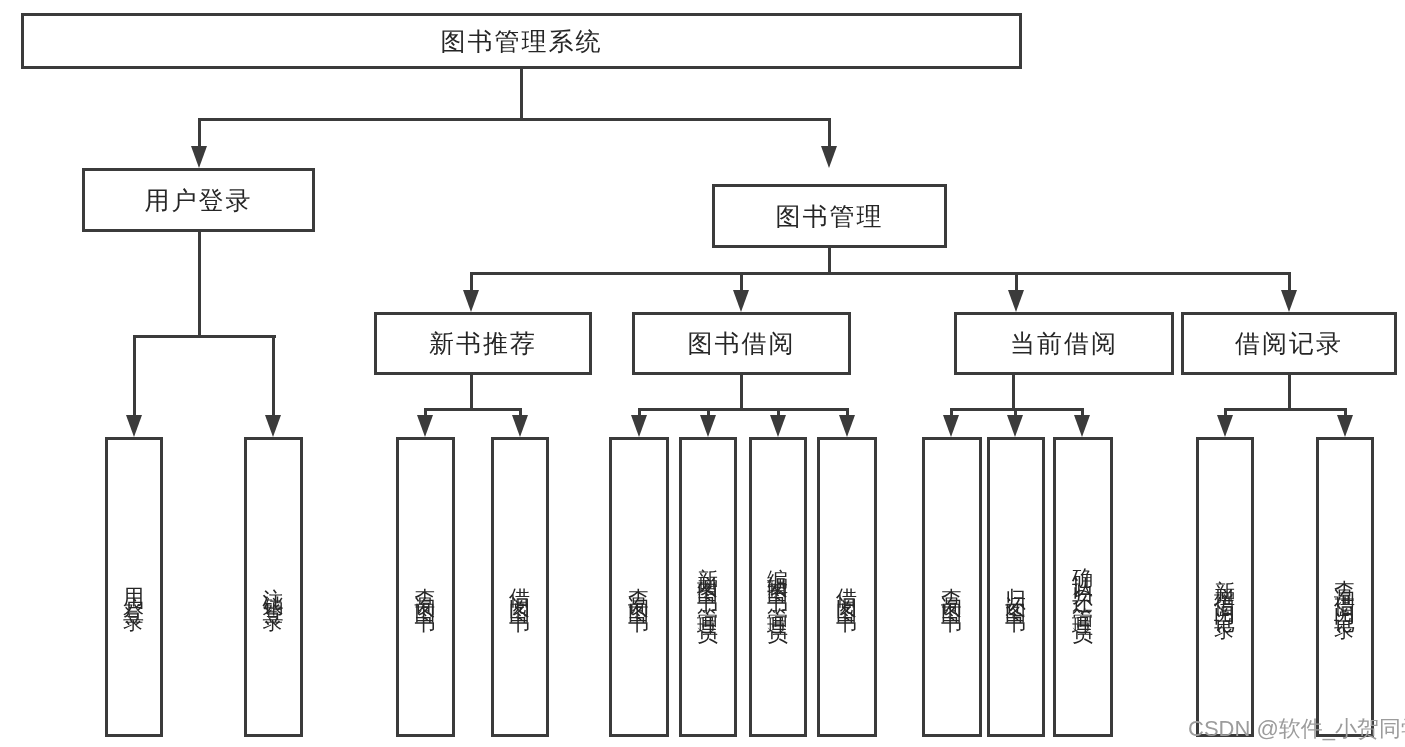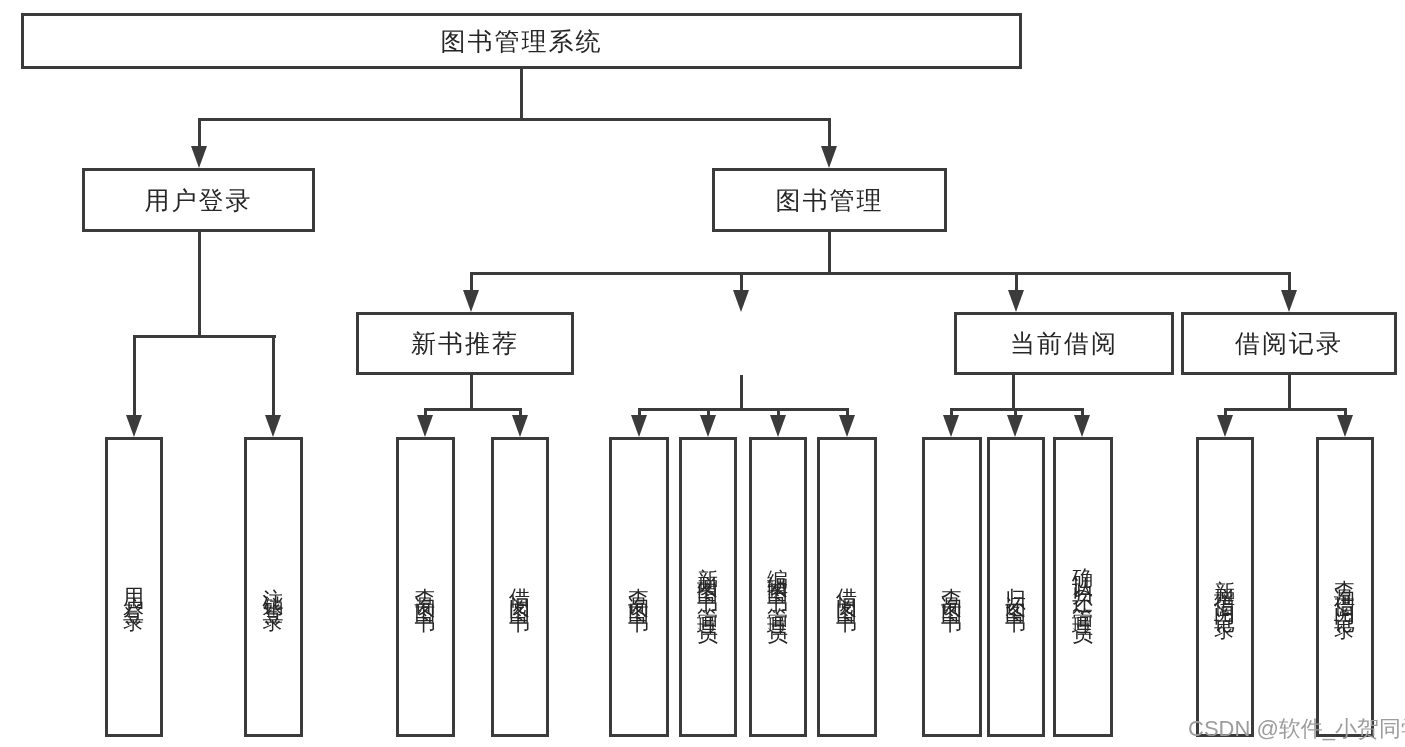--- a/index.html
+++ b/index.html
@@ -53,24 +53,25 @@
 </style>
 </head>
 <body>
 
 <div id="canvas">
 
   <div class="node" style="left:21px; top:13px; width:1001px; height:56px;">图书管理系统</div>
 
   <div class="node" style="left:82px; top:168px; width:233px; height:64px;">用户登录</div>
 
-  <div class="node" style="left:712px; top:168px; width:235px; height:64px;">图书管理</div>
+  <div class="node" style="left:712px; top:184px; width:235px; height:64px;">图书管理</div>
 
-  <div class="node" style="left:356px; top:312px; width:218px; height:63px;">新书推荐</div>
+  <div class="node" style="left:374px; top:312px; width:218px; height:63px;">新书推荐</div>
 
+  <div class="node" style="left:632px; top:312px; width:219px; height:63px;">图书借阅</div>
 
   <div class="node" style="left:906px; top:312px; width:220px; height:63px;margin-left:48px;">当前借阅</div>
 
   <div class="node" style="left:1181px; top:312px; width:216px; height:63px;">借阅记录</div>
 
   <div class="node leaf" style="left:105px; top:437px; width:58px; height:300px;">用户登录</div>
 
   <div class="node leaf" style="left:244px; top:437px; width:59px; height:300px;">注销登录</div>
 
   <div class="node leaf" style="left:396px; top:437px; width:59px; height:300px;">查询图书</div>

